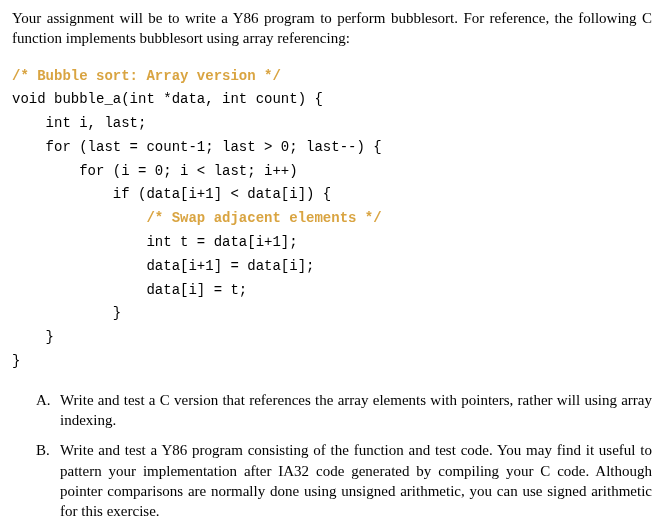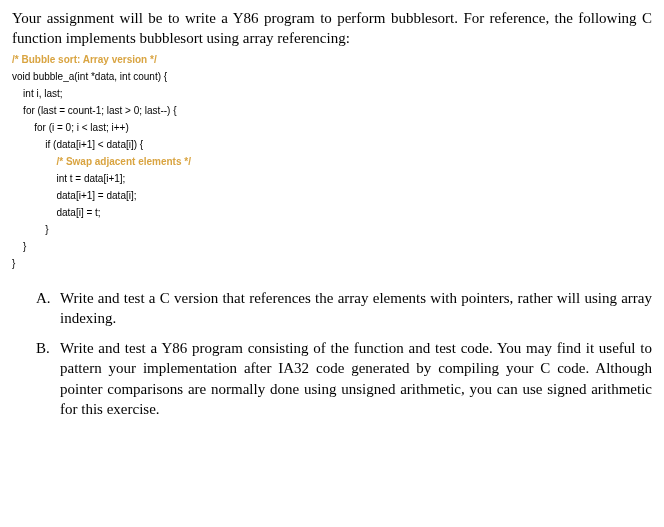--- a/index.html
+++ b/index.html
@@ -6,26 +6,26 @@
     margin: 0;
     padding: 8px 12px;
     font-family: Georgia, 'Times New Roman', serif;
     font-size: 15px;
     line-height: 1.35;
     color: #000;
     background: #fff;
     width: 640px;
   }
   .intro {
-    margin-bottom: 2px;
+    margin-bottom: 16px;
     text-align: justify;
   }
   .code-block {
-    font-family: Liberation Sans, sans-serif;
-    font-size: 10px;
+    font-family: Liberation Mono, monospace;
+    font-size: 14px;
     white-space: pre;
     line-height: 1.7;
     margin-bottom: 16px;
   }
   .comment {
     color: #d9a441;
     font-weight: bold;
   }
   .questions {
     padding-left: 24px;

